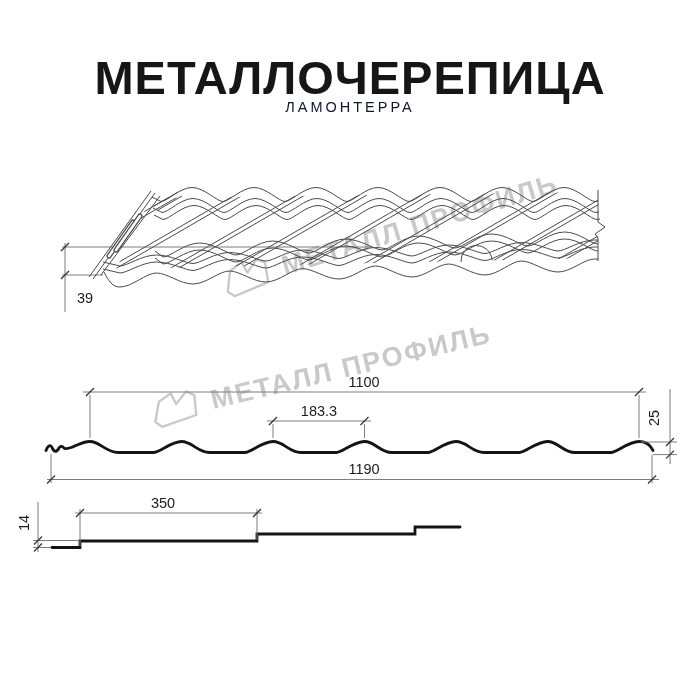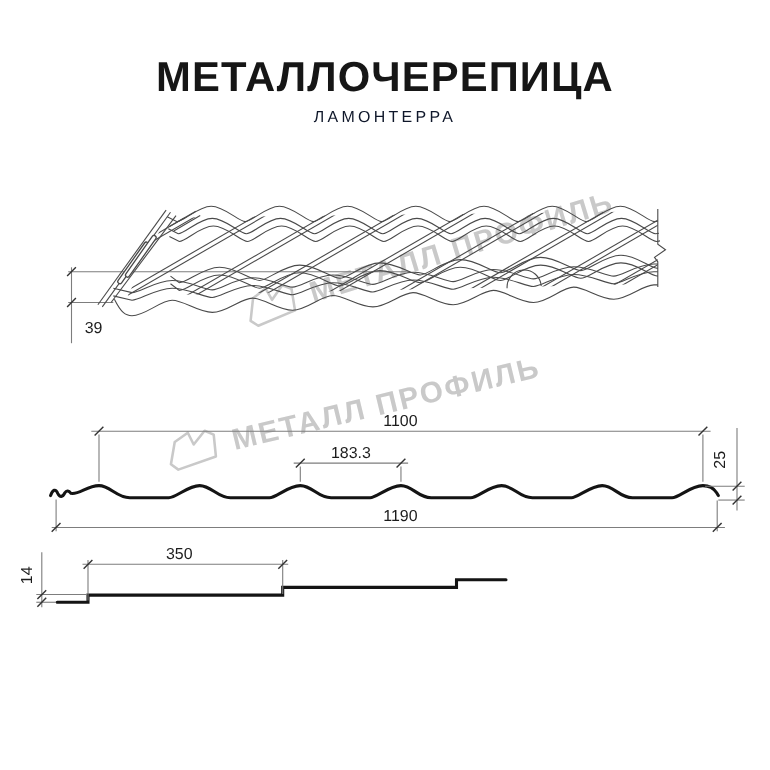--- a/index.html
+++ b/index.html
@@ -1,19 +1,19 @@
 <!DOCTYPE html>
 <html><head>
 <meta charset="utf-8">
 <style>
   html,body{margin:0;padding:0;background:#ffffff;}
   .canvas{position:relative;width:700px;height:700px;background:#fff;overflow:hidden;
           font-family:"Liberation Sans", sans-serif;}
   .title{position:absolute;left:0;right:0;top:50px;text-align:center;
-         font-size:38px;font-weight:bold;letter-spacing:1px;color:#161616;}
+         font-size:47px;font-weight:bold;letter-spacing:1px;color:#161616;}
   .subtitle{position:absolute;left:0;right:0;top:99px;text-align:center;
             font-size:14.5px;letter-spacing:3px;color:#0f172a;}
   .watermark{position:absolute;display:flex;align-items:center;gap:9px;
              color:#c9c9c9;font-weight:bold;font-size:27px;letter-spacing:2px;
              white-space:nowrap;user-select:none;}
   .wm1{left:222px;top:266px;transform:rotate(-17deg);transform-origin:0 50%;}
   .wm2{left:150px;top:396px;transform:rotate(-13.5deg);transform-origin:0 50%;}
   .watermark svg{flex:0 0 auto;}
   svg.drawing{position:absolute;left:0;top:0;}
   .dim-text{font:14.5px "Liberation Sans", sans-serif;fill:#1c1c1c;}

